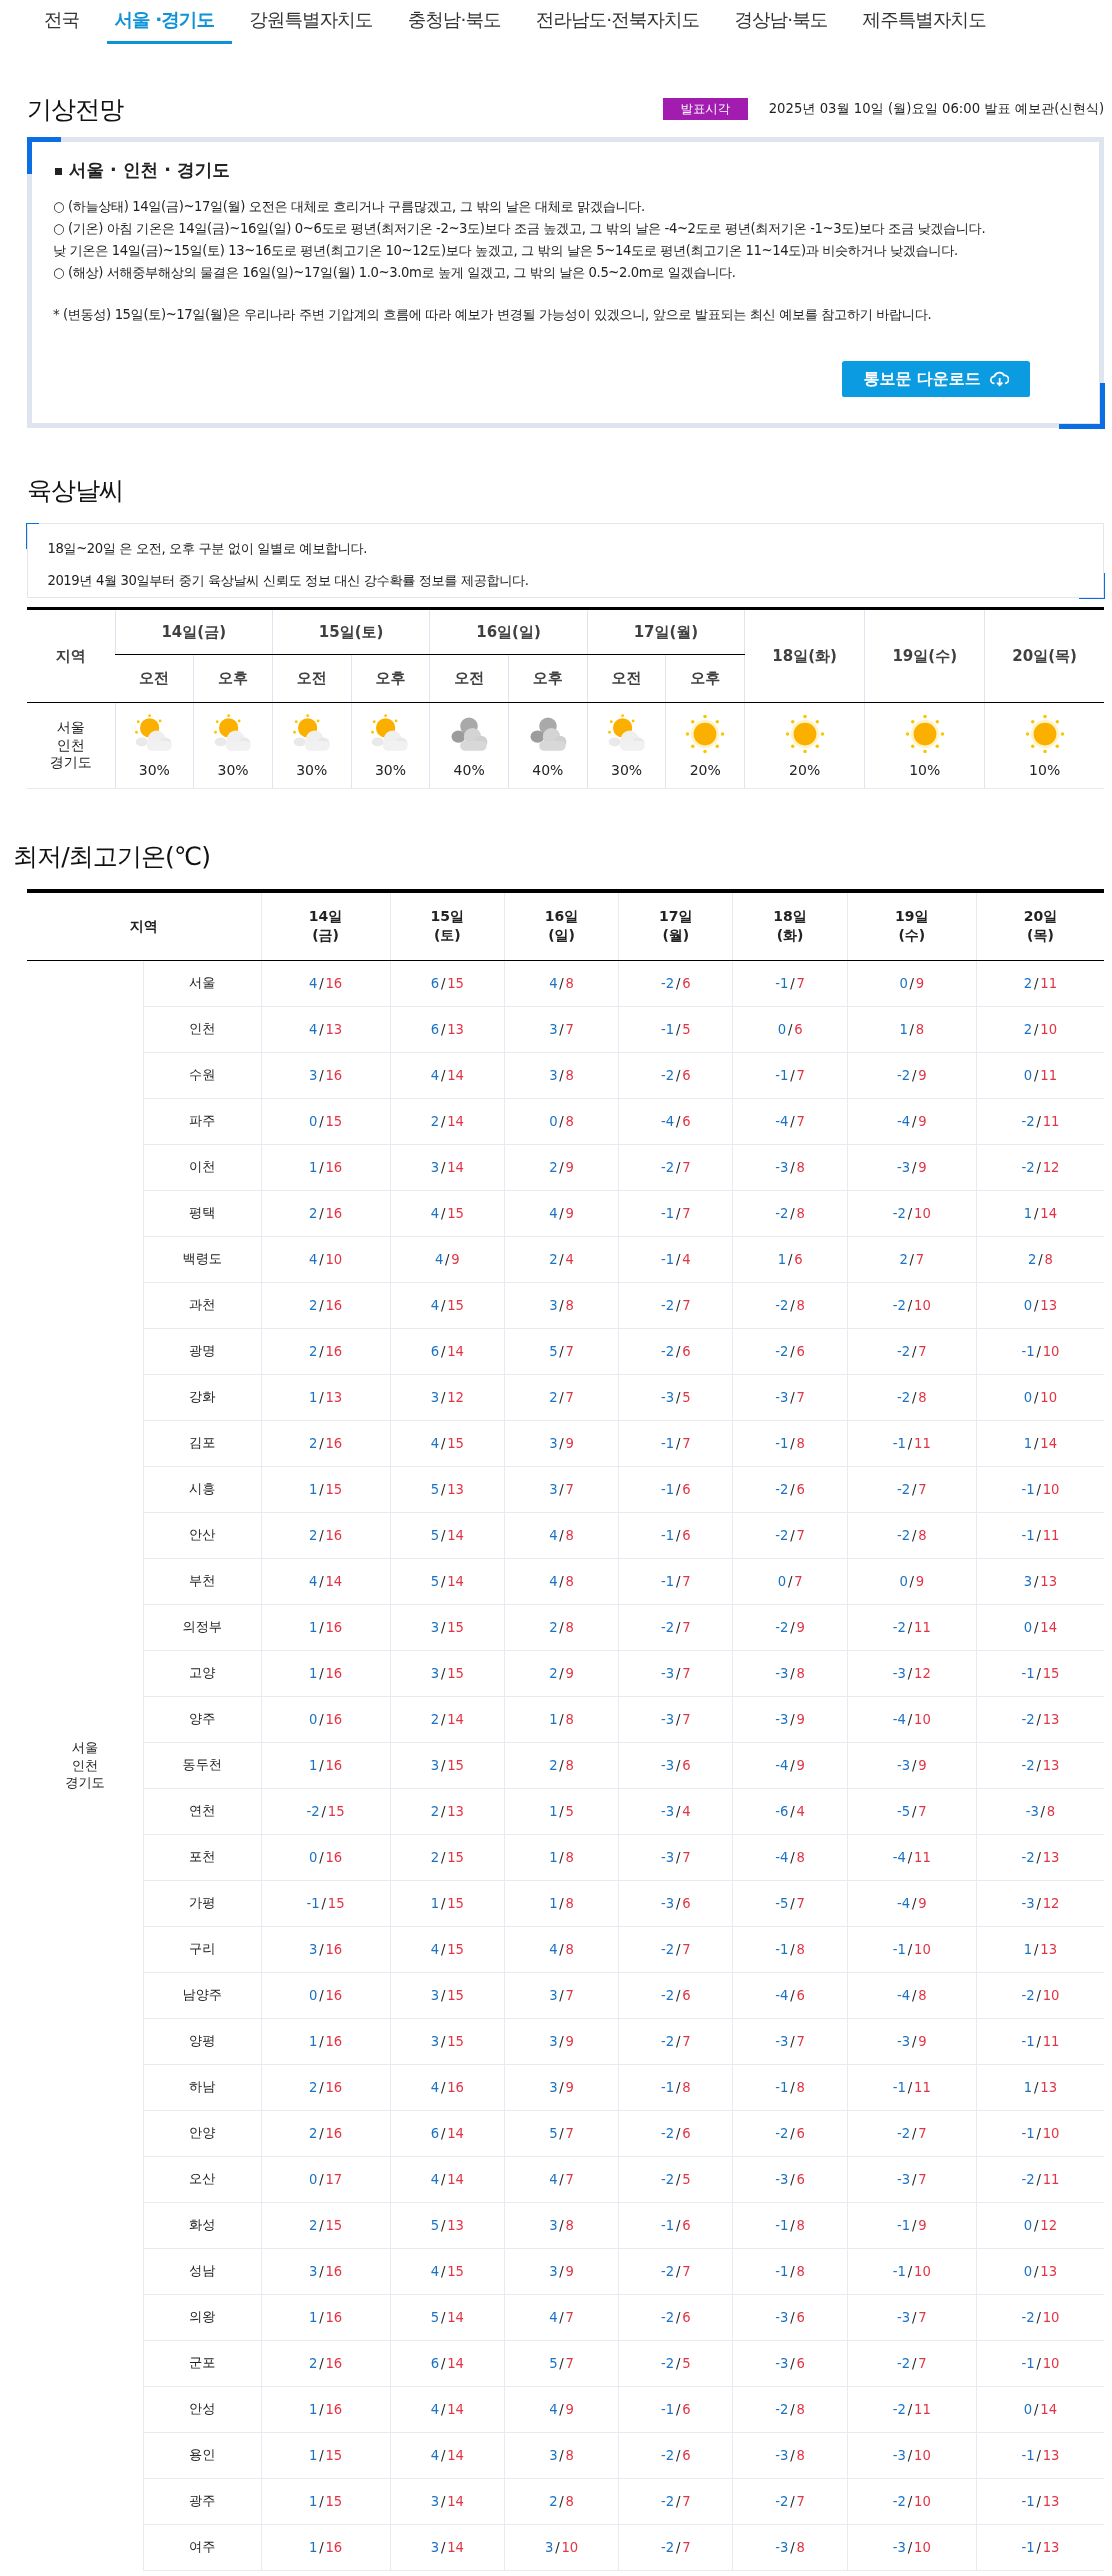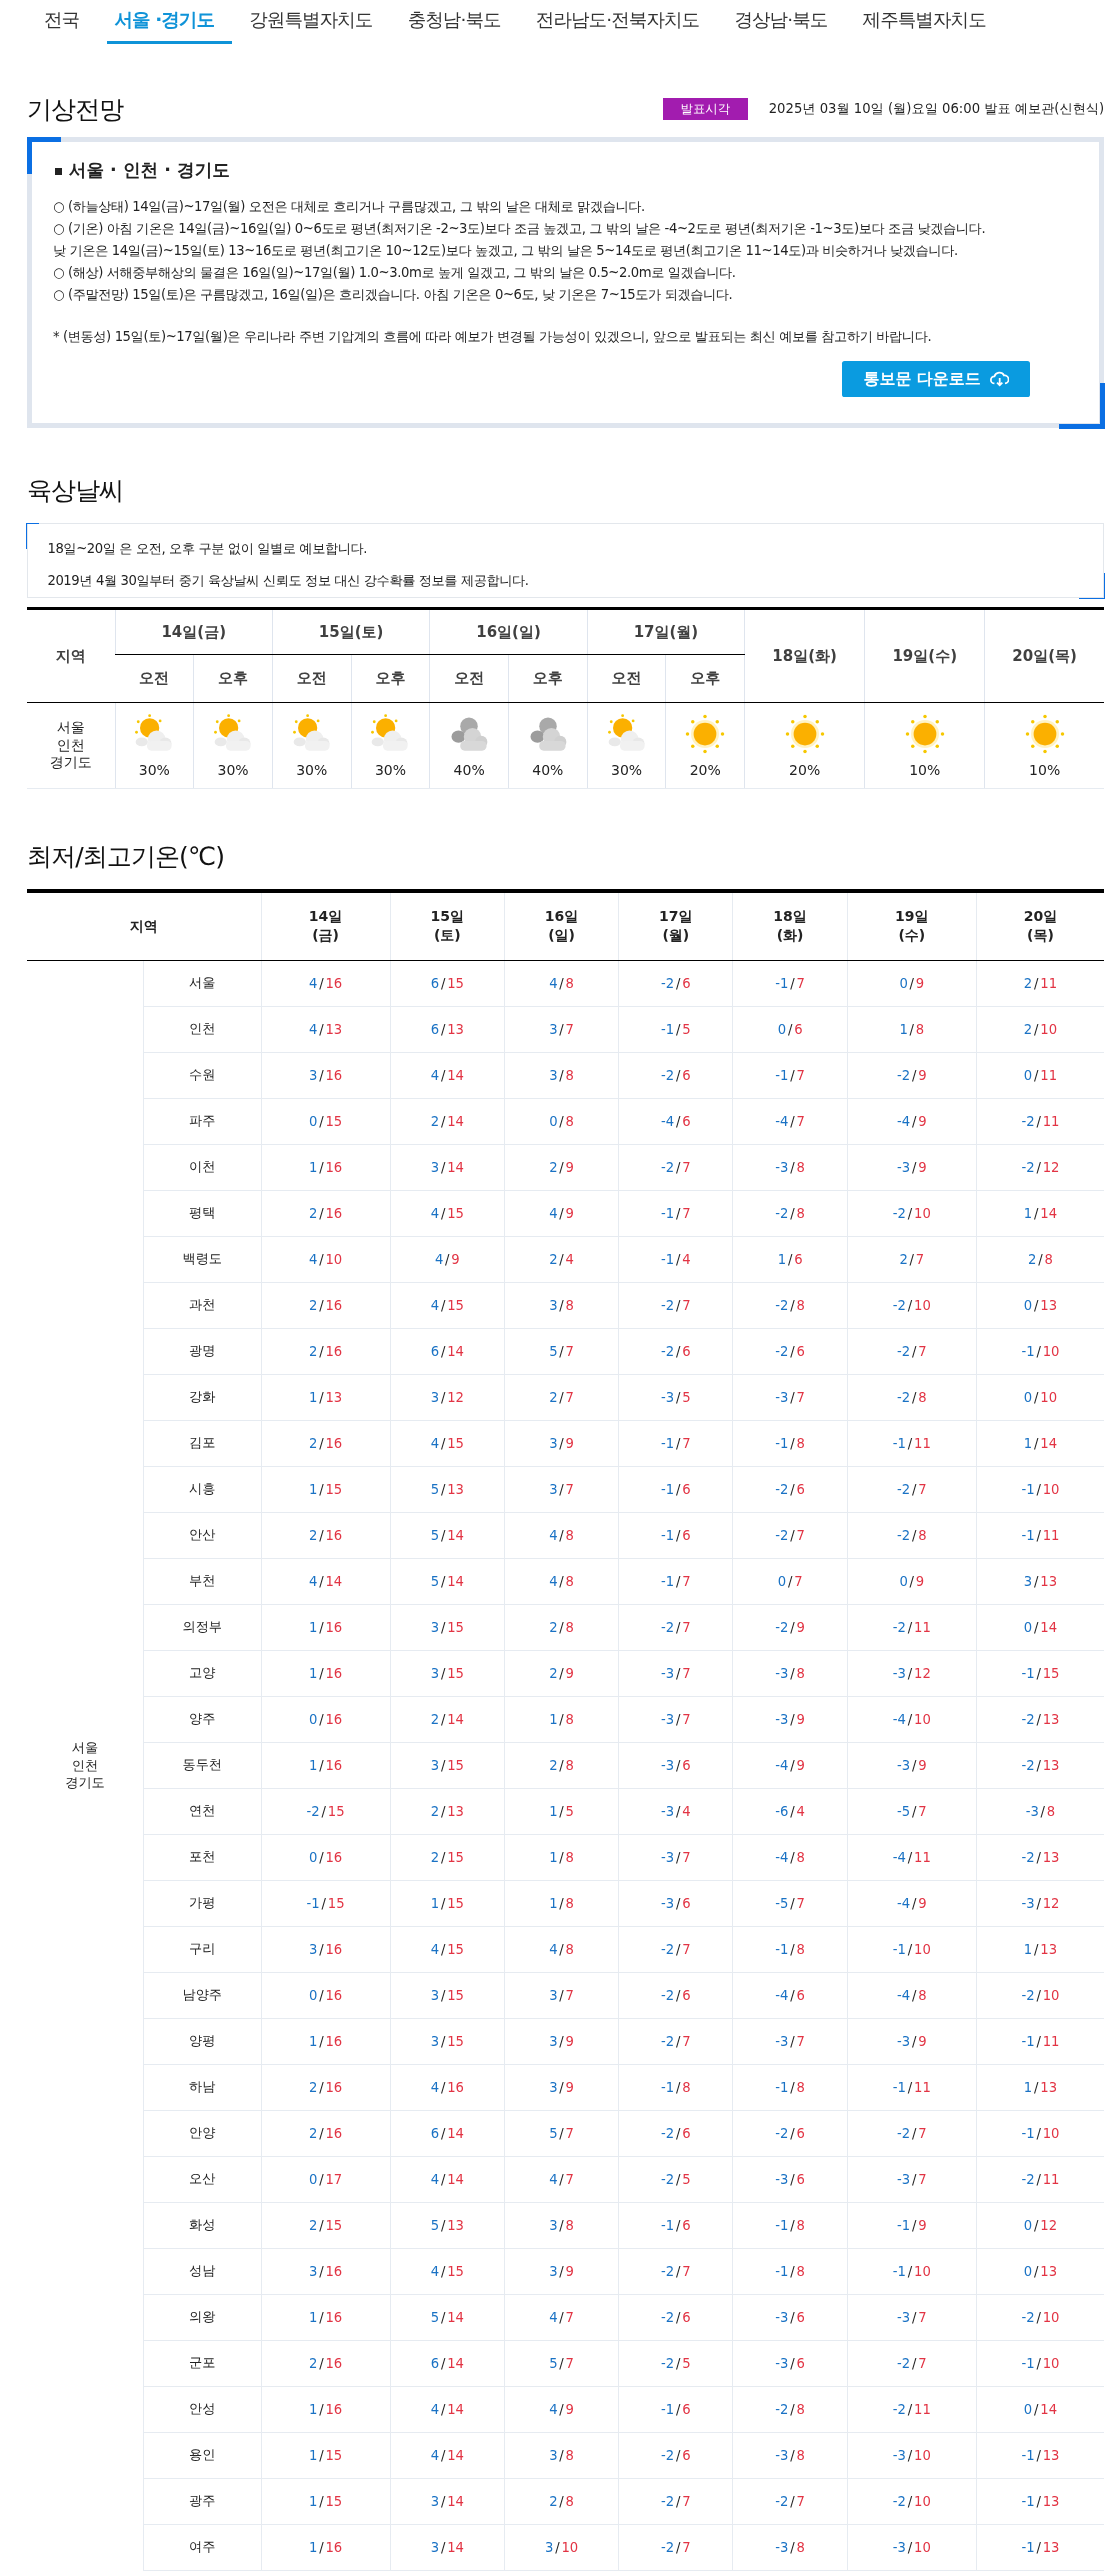--- a/index.html
+++ b/index.html
@@ -33,21 +33,21 @@
   .wx-table th, .wx-table td { text-align: center; border-left: 0.9px solid #dfe5ee; }
   .wx-table th:first-child, .wx-table td:first-child { border-left: none; }
   .wx-table th { font-size: 15px; font-weight: bold; color: #404040; }
   .wx-table .r1 th { height: 46px; }
   .wx-table .r1 th.day2 { border-bottom: 1.8px solid #000; }
   .wx-table .r2 th { height: 48px; border-bottom: 1.8px solid #000; }
   .wx-table .r1 th.single { border-bottom: 1.8px solid #000; }
   .wx-table td { height: 86px; border-bottom: 1.8px solid #e6ebf1; font-size: 14px; color: #222; }
   .wx-cell .pct { display: block; margin-top: 3.5px; font-size: 14px; }
   .region-lines { line-height: 17.6px; font-size: 14px; }
-  .temp-title { padding-left: 27px; margin-top: 51px; }
+  .temp-title { padding-left: 13px; margin-top: 51px; }
   .tp-table { margin: 16px 8.8px 0 27px; width: 1077px; border-top: 4.4px solid #000; }
   .tp-table th, .tp-table td { text-align: center; border-left: 0.9px solid #e6ebf1; }
   .tp-table thead th { height: 69px; font-size: 14px; font-weight: bold; border-bottom: 1.8px solid #000; line-height: 19.4px; }
   .tp-table thead th:first-child { border-left: none; }
   .tp-table tbody td { height: 46px; border-bottom: 1.8px solid #e6ebf1; font-size: 13.2px; }
   .tp-table td.grp { border-left: none; border-bottom: none; font-size: 13.2px; line-height: 17.6px; }
   .lo { color: #1a72c4; }
   .hi { color: #e23444; }
   .sl { color: #222; margin: 0 1.8px; }
 </style>
@@ -73,21 +73,20 @@
 </div>
 <div class="fc-box">
   <span class="corner-tl"></span>
   <span class="corner-br"></span>
   <div class="fc-region"><span class="sq"></span><span>서울 · 인천 · 경기도</span></div>
   <div>
     <p class="fc-line">○ (하늘상태) 14일(금)~17일(월) 오전은 대체로 흐리거나 구름많겠고, 그 밖의 날은 대체로 맑겠습니다.</p>
     <p class="fc-line">○ (기온) 아침 기온은 14일(금)~16일(일) 0~6도로 평년(최저기온 -2~3도)보다 조금 높겠고, 그 밖의 날은 -4~2도로 평년(최저기온 -1~3도)보다 조금 낮겠습니다.</p>
     <p class="fc-line">낮 기온은 14일(금)~15일(토) 13~16도로 평년(최고기온 10~12도)보다 높겠고, 그 밖의 날은 5~14도로 평년(최고기온 11~14도)과 비슷하거나 낮겠습니다.</p>
     <p class="fc-line">○ (해상) 서해중부해상의 물결은 16일(일)~17일(월) 1.0~3.0m로 높게 일겠고, 그 밖의 날은 0.5~2.0m로 일겠습니다.</p>
-    <p class="fc-line">○ (주말전망) 15일(토)은 구름많겠고, 16일(일)은 흐리겠습니다. 아침 기온은 0~6도, 낮 기온은 7~15도가 되겠습니다.</p>
   </div>
   <p class="fc-note">* (변동성) 15일(토)~17일(월)은 우리나라 주변 기압계의 흐름에 따라 예보가 변경될 가능성이 있겠으니, 앞으로 발표되는 최신 예보를 참고하기 바랍니다.</p>
   <div class="dl-btn">
     <span>통보문</span>
     <b>다운로드</b>
     <svg width="19.4" height="16" viewBox="0 0 22 18">
         <path d="M5 14 A4 4 0 0 1 5 6 A6 6 0 0 1 16 5 A4.5 4.5 0 0 1 17 14" fill="none" stroke="#fff" stroke-width="2"></path>
         <path d="M11 8 V16 M8 13 L11 16 L14 13" fill="none" stroke="#fff" stroke-width="2"></path>
       </svg>
   </div>

